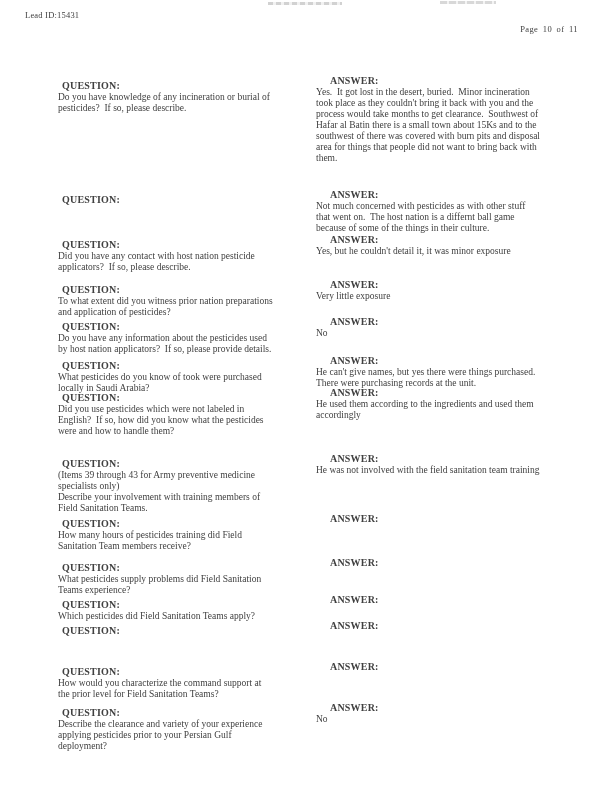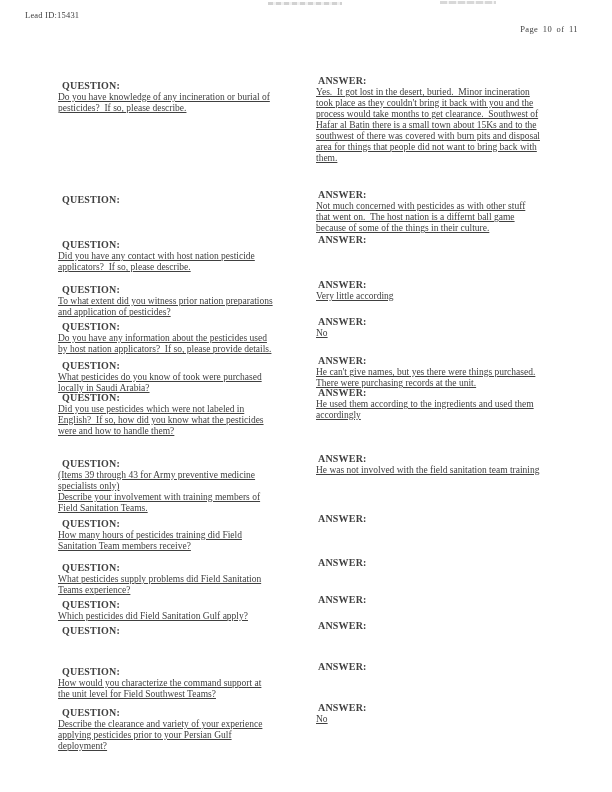--- a/index.html
+++ b/index.html
@@ -34,26 +34,25 @@
   .qa-row { position: absolute; left: 0; width: 612px; }
   .q-col { position: absolute; left: 58px; top: 0; width: 252px; margin-top: 8px; }
   .a-col { position: absolute; left: 316px; top: 3px; width: 268px; }
   .q-label, .a-label {
     font-weight: bold;
     font-size: 10px;
     letter-spacing: 0.2px;
     line-height: 12px;
   }
   .q-label { margin-left: 4px; }
-  .a-label { margin-left: 2px; }
+  .a-label { margin-left: 14px; }
   .q-text, .a-text {
     font-size: 9.5px;
     line-height: 11px;
     white-space: pre-wrap;
-    text-decoration: underline;
   }
 </style>
 </head>
 <body>
 
 <div class="page">
 
   <div class="artifact artifact-1"></div>
   <div class="artifact artifact-2"></div>
 
@@ -93,32 +92,33 @@
   </div>
 
   <div class="qa-row" style="top:231px">
     <div class="q-col">
       <div class="q-label">QUESTION:</div>
       <div class="q-text">Did you have any contact with host nation pesticide
 applicators?  If so, please describe.</div>
     </div>
     <div class="a-col">
       <div class="a-label">ANSWER:</div>
+      <div class="a-text">Yes, but he couldn't detail it, it was minor exposure</div>
     </div>
   </div>
 
   <div class="qa-row" style="top:276px">
     <div class="q-col">
       <div class="q-label">QUESTION:</div>
       <div class="q-text">To what extent did you witness prior nation preparations
 and application of pesticides?</div>
     </div>
     <div class="a-col">
       <div class="a-label">ANSWER:</div>
-      <div class="a-text">Very little according</div>
+      <div class="a-text">Very little exposure</div>
     </div>
   </div>
 
   <div class="qa-row" style="top:313px">
     <div class="q-col">
       <div class="q-label">QUESTION:</div>
       <div class="q-text">Do you have any information about the pesticides used
 by host nation applicators?  If so, please provide details.</div>
     </div>
     <div class="a-col">
@@ -188,21 +188,21 @@
     </div>
     <div class="a-col">
       <div class="a-label">ANSWER:</div>
       <div class="a-text"></div>
     </div>
   </div>
 
   <div class="qa-row" style="top:591px">
     <div class="q-col">
       <div class="q-label">QUESTION:</div>
-      <div class="q-text">Which pesticides did Field Sanitation Gulf apply?</div>
+      <div class="q-text">Which pesticides did Field Sanitation Teams apply?</div>
     </div>
     <div class="a-col">
       <div class="a-label">ANSWER:</div>
       <div class="a-text"></div>
     </div>
   </div>
 
   <div class="qa-row" style="top:617px">
     <div class="q-col">
       <div class="q-label">QUESTION:</div>
@@ -210,21 +210,21 @@
     <div class="a-col">
       <div class="a-label">ANSWER:</div>
       <div class="a-text"></div>
     </div>
   </div>
 
   <div class="qa-row" style="top:658px">
     <div class="q-col">
       <div class="q-label">QUESTION:</div>
       <div class="q-text">How would you characterize the command support at
-the unit level for Field Southwest Teams?</div>
+the prior level for Field Sanitation Teams?</div>
     </div>
     <div class="a-col">
       <div class="a-label">ANSWER:</div>
       <div class="a-text"></div>
     </div>
   </div>
 
   <div class="qa-row" style="top:699px">
     <div class="q-col">
       <div class="q-label">QUESTION:</div>

